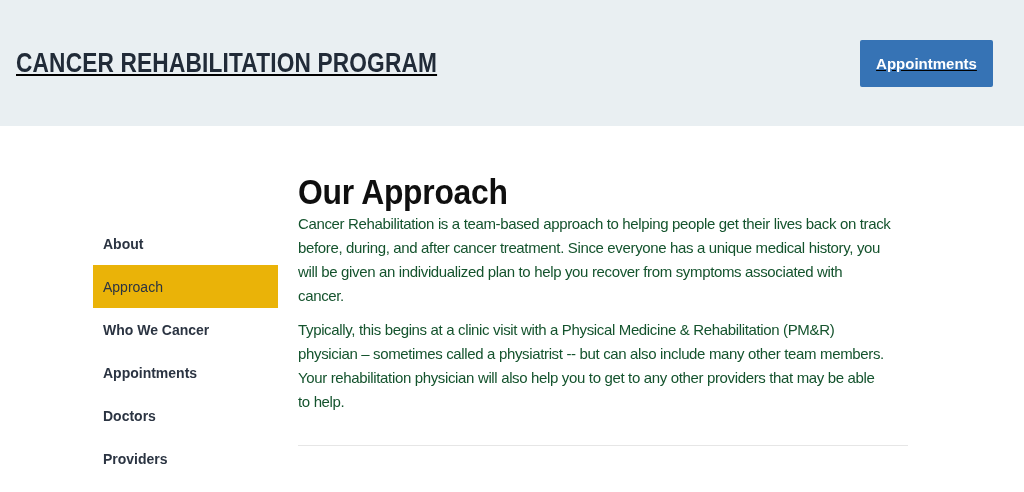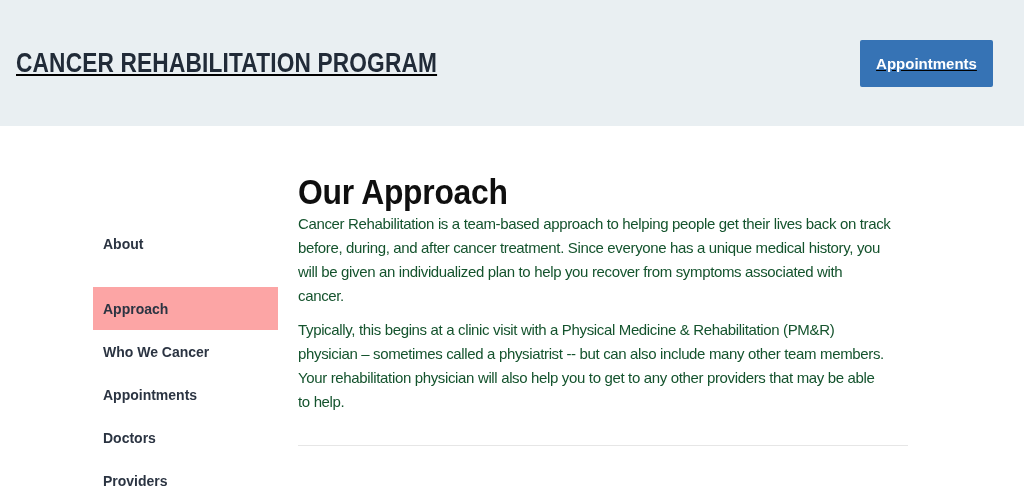--- a/index.html
+++ b/index.html
@@ -60,23 +60,22 @@
     height: 43px;
     display: flex;
     align-items: center;
     padding-left: 10px;
     font-size: 14px;
     color: #2b3442;
     cursor: pointer;
     font-weight: bold;
   }
   .nav-item.active {
-    background: #fca5a5;
-    font-weight: 700;
-    margin-top: 22px;
+    background: #eab308;
+    font-weight: 400;
   }
 
   .main {
     position: absolute;
     left: 298px;
     top: 0;
     width: 660px;
   }
   .page-heading {
     margin: 46px 0 0 0;

